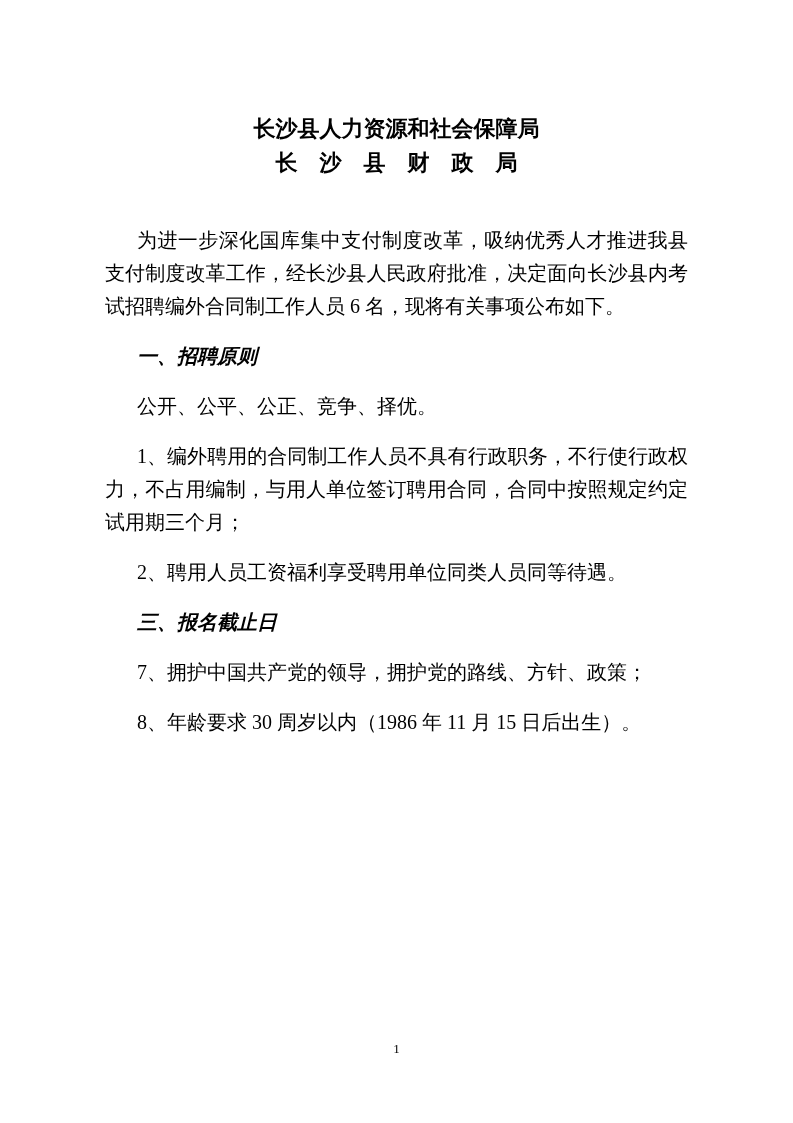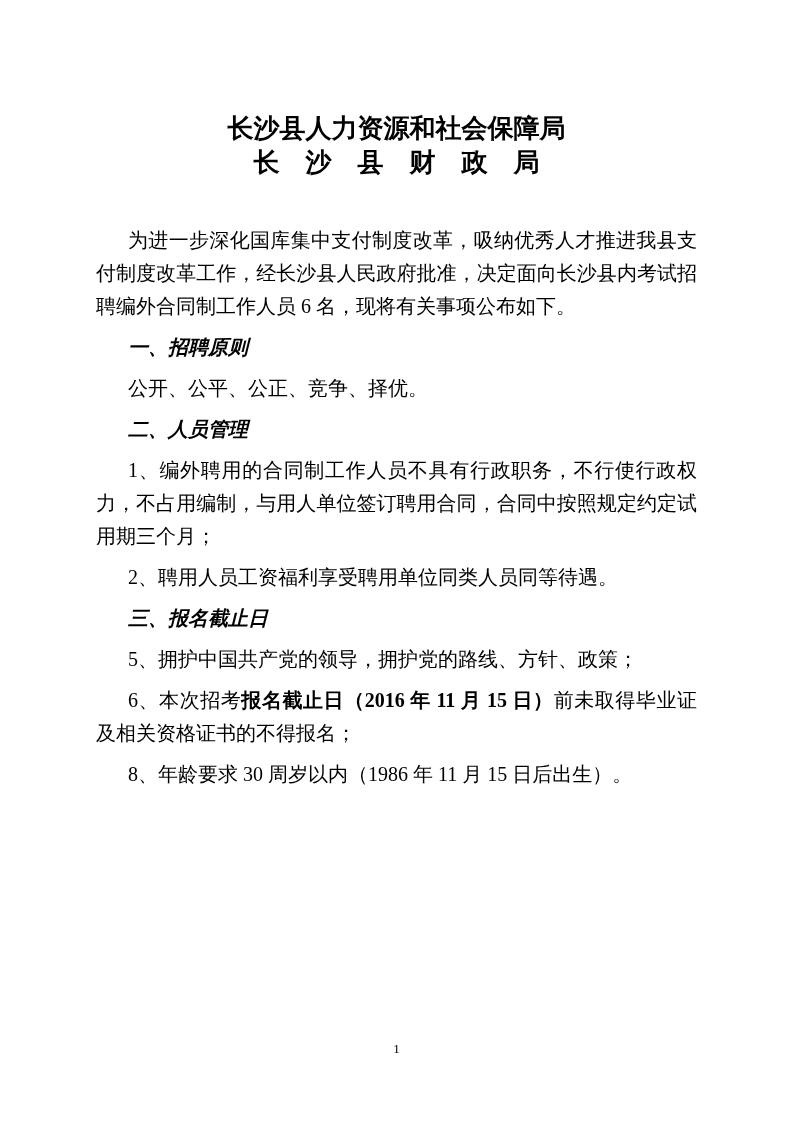--- a/index.html
+++ b/index.html
@@ -14,34 +14,34 @@
     background: #ffffff;
     color: #000000;
     font-family: "Liberation Serif", "DejaVu Serif", serif;
     box-sizing: border-box;
     padding: 112px 88px 0 88px;
     overflow: hidden;
   }
   .titles {
     text-align: center;
     font-weight: bold;
-    font-size: 26px;
+    font-size: 22px;
     line-height: 34px;
   }
   .title-line {
     white-space: pre;
   }
   .doc-body {
     margin-top: 44px;
     font-size: 20px;
     line-height: 33px;
     text-align: justify;
   }
   .doc-body p {
-    margin: 8px;
+    margin: 17px;
     text-indent: 32px;
   }
   .doc-body p.heading {
     font-weight: bold;
     font-style: italic;
   }
   .doc-body span.b {
     font-weight: bold;
   }
   .page-number {
@@ -60,23 +60,21 @@
 <div class="page">
   <div class="titles">
     <div class="title-line">长沙县人力资源和社会保障局</div>
     <div class="title-line">长　沙　县　财　政　局</div>
   </div>
 
   <div class="doc-body" id="doc-body">
       <p class="body"><span>为进一步深化国库集中支付制度改革，吸纳优秀人才推进我县支付制度改革工作，经长沙县人民政府批准，决定面向长沙县内考试招聘编外合同制工作人员 6 名，现将有关事项公布如下。</span></p>
       <p class="heading"><span class="b">一、招聘原则</span></p>
       <p class="body"><span>公开、公平、公正、竞争、择优。</span></p>
-      <p class="heading"><span class="b">二、人员管理</span></p>
       <p class="body"><span>1、编外聘用的合同制工作人员不具有行政职务，不行使行政权力，不占用编制，与用人单位签订聘用合同，合同中按照规定约定试用期三个月；</span></p>
       <p class="body"><span>2、聘用人员工资福利享受聘用单位同类人员同等待遇。</span></p>
       <p class="heading"><span class="b">三、报名截止日</span></p>
-      <p class="body"><span>5、拥护中国共产党的领导，拥护党的路线、方针、政策；</span></p>
-      <p class="body"><span>6、本次招考</span><span class="b">报名截止日（2016 年 11 月 15 日）</span><span>前未取得毕业证及相关资格证书的不得报名；</span></p>
+      <p class="body"><span>7、拥护中国共产党的领导，拥护党的路线、方针、政策；</span></p>
       <p class="body"><span>8、年龄要求 30 周岁以内（1986 年 11 月 15 日后出生）。</span></p>
     </div>
 
   <div class="page-number">1</div>
 </div>
 
 </body></html>

